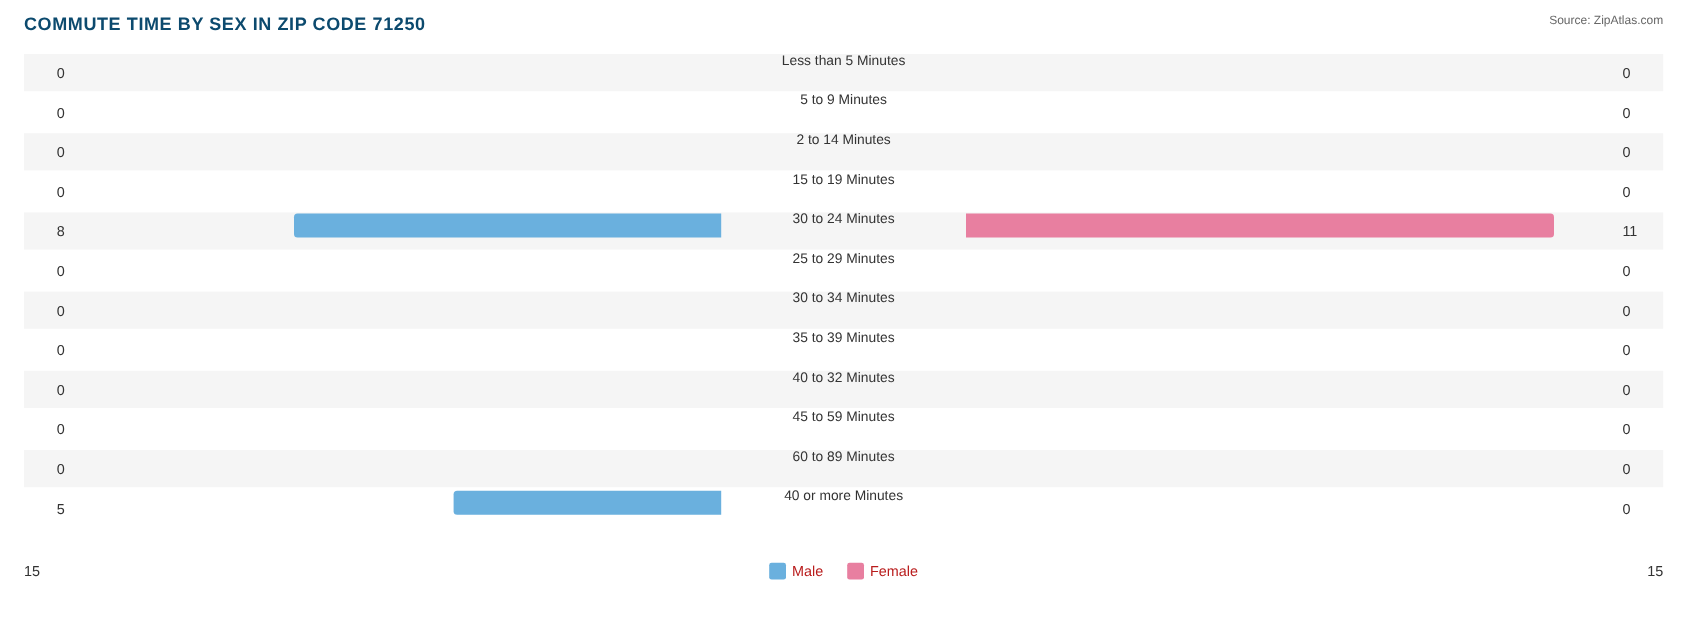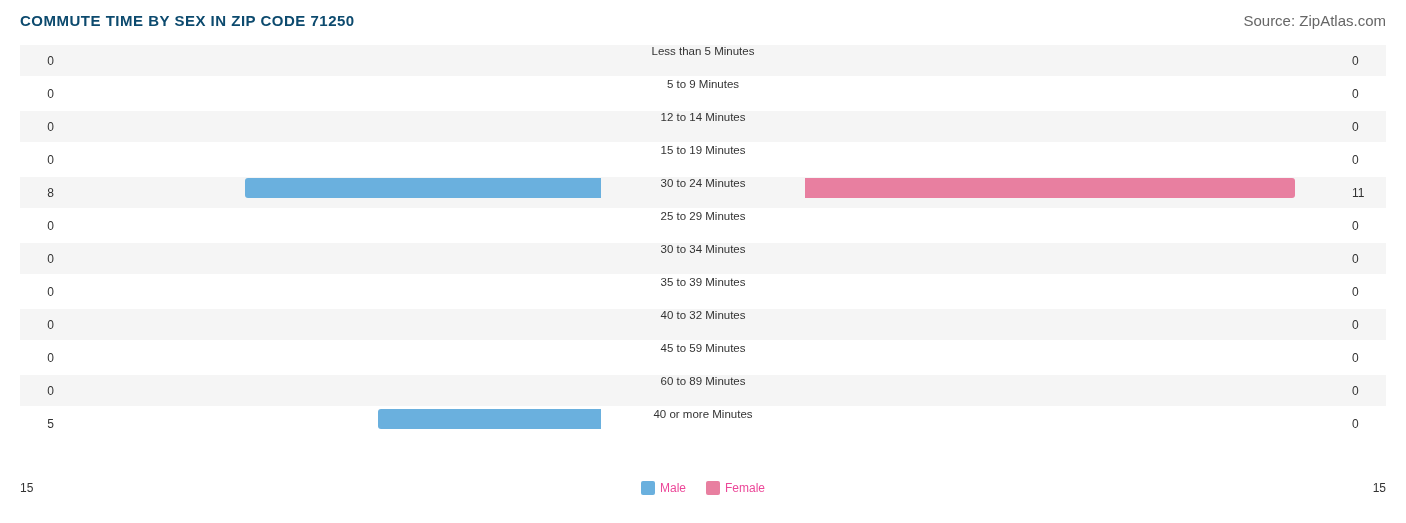--- a/index.html
+++ b/index.html
@@ -21,21 +21,21 @@
       font-weight: bold;
       color: #0c4a6e;
       text-transform: uppercase;
       letter-spacing: 0.5px;
       margin-bottom: 16px;
     }
     .source-label {
       position: absolute;
       top: 12px;
       right: 20px;
-      font-size: 15px;
+      font-size: 10px;
       color: #666;
     }
     .chart-area {
       width: 100%;
       height: 420px;
       position: relative;
       margin-top: 4px;
     }
     .row {
       display: flex;
@@ -104,21 +104,21 @@
       text-align: left;
       font-size: 12px;
       color: #333;
       padding-left: 6px;
       flex-shrink: 0;
     }
     .footer {
       display: flex;
       justify-content: space-between;
       align-items: center;
-      margin-top: 16px;
+      margin-top: 4px;
       padding: 0 0px;
     }
     .footer-left {
       font-size: 12px;
       color: #333;
       width: 40px;
     }
     .footer-right {
       font-size: 12px;
       color: #333;
@@ -128,21 +128,21 @@
     .legend {
       display: flex;
       gap: 20px;
       align-items: center;
     }
     .legend-item {
       display: flex;
       align-items: center;
       gap: 5px;
       font-size: 12px;
-      color: #ec4899;
+      color: #b91c1c;
     }
     .legend-box {
       width: 14px;
       height: 14px;
       border-radius: 2px;
     }
     .legend-male { background: #6ab0de; }
     .legend-female { background: #e87fa0; }
   </style>
 </head>
@@ -178,21 +178,21 @@
         </div>
       </div>
       <div class="right-value">0</div>
     </div>
       <div class="row">
       <div class="left-value">0</div>
       <div class="bars-section">
         <div class="left-bar-container">
           <div class="bar-male" style="width:0px;"></div>
         </div>
-        <div class="label-center">12 to 14 Minutes</div>
+        <div class="label-center">2 to 14 Minutes</div>
         <div class="right-bar-container">
           <div class="bar-female" style="width:0px;"></div>
         </div>
       </div>
       <div class="right-value">0</div>
     </div>
       <div class="row">
       <div class="left-value">0</div>
       <div class="bars-section">
         <div class="left-bar-container">

